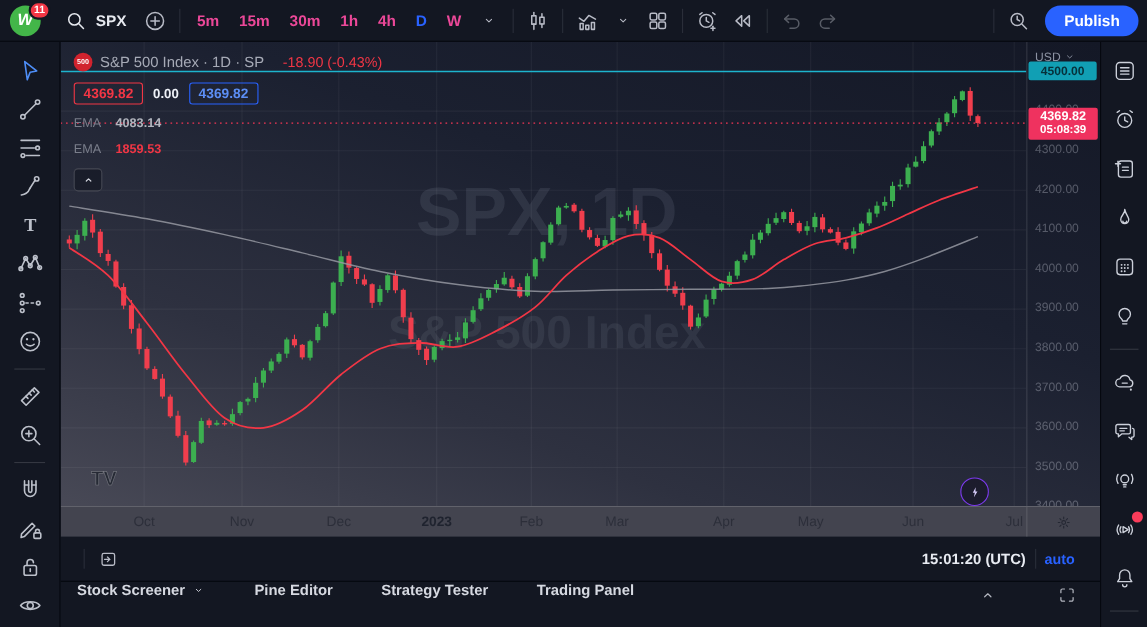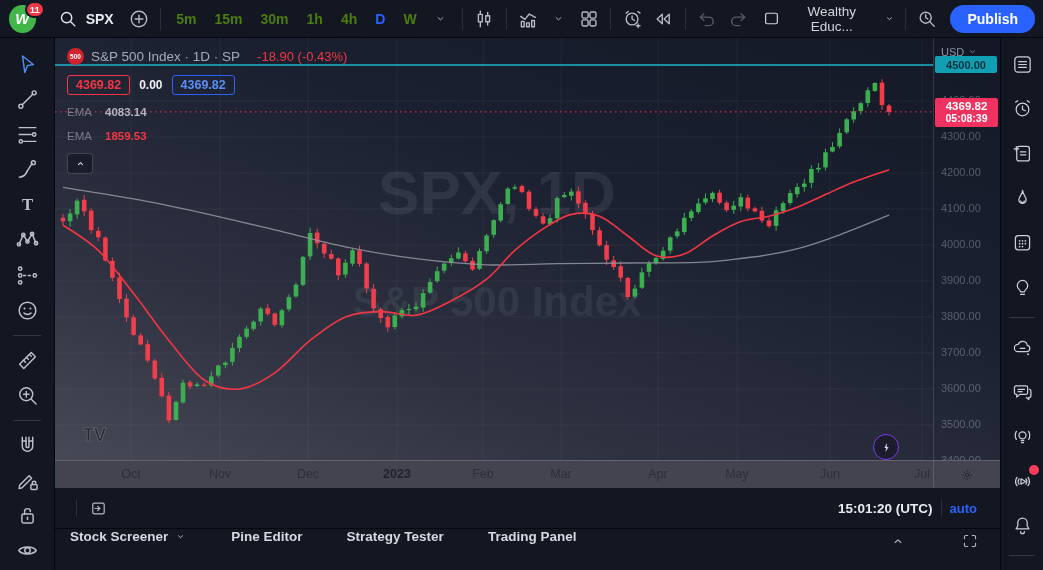--- a/index.html
+++ b/index.html
@@ -13,21 +13,21 @@
   .logo-w{position:absolute;inset:1px;background:#43b649;border-radius:50%;color:#fff;font-weight:700;font-style:italic;font-size:15px;display:flex;align-items:center;justify-content:center}
   .logo-badge{position:absolute;top:-3px;right:-8px;min-width:17px;height:17px;border-radius:9px;background:#f23645;border:2px solid #131722;color:#fff;font-size:9.5px;font-weight:700;display:flex;align-items:center;justify-content:center;padding:0 3px}
   .symsearch{display:flex;align-items:center;gap:7px;height:30px;padding:0 10px;border-radius:5px;color:#e6e9ef;font-size:14px;font-weight:700}
   .iconbtn{display:flex;align-items:center;justify-content:center;width:32px;height:30px;border-radius:5px;color:#b8bbc6}
   .iconbtn.small{width:26px;height:24px}
   .iconbtn.dim{color:#585c66}
   .sep{width:1px;height:22px;background:#2a2e39;margin:0 6px;flex:none}
   .sep.short{height:18px;margin:0 8px}
   .pushright{margin-left:auto}
   .tf-group{display:flex;align-items:center}
-  .tf-btn{font-size:14px;font-weight:600;color:#4d7c0f;padding:0 9px;height:30px;border-radius:5px}
+  .tf-btn{font-size:14px;font-weight:600;color:#ec4899;padding:0 9px;height:30px;border-radius:5px}
   .tf-btn.active{color:#2962ff}
   .chev .ic{width:15px;height:15px}
   .ib{display:flex;align-items:center;justify-content:center}
   .ib.tiny .ic{width:13px;height:13px}
   .layoutbtn{display:flex;align-items:center;gap:7px;height:30px;padding:0 9px;border-radius:5px;font-size:13.5px;font-weight:500;color:#d1d4dc}
   .layoutbtn .ic{width:19px;height:19px}
   .publish{height:28px;padding:0 17px;border-radius:15px;background:#2962ff;color:#fff;font-size:14px;font-weight:700;margin-left:8px;margin-right:2px}
   .ic{display:block;width:22px;height:22px;stroke:currentColor;fill:none;stroke-width:1.5;stroke-linecap:round;stroke-linejoin:round}
 
   
@@ -198,33 +198,20 @@
           <polyline points="8.6,6.4 4.8,10 8.6,13.6"></polyline>
           <path d="M4.8 10 H14.2 a4.6 4.6 0 0 1 0 9.2 H10"></path>
         </svg>
       </button>
     <button class="iconbtn dim">
         <svg class="ic" viewBox="0 0 24 24">
           <polyline points="15.4,6.4 19.2,10 15.4,13.6"></polyline>
           <path d="M19.2 10 H9.8 a4.6 4.6 0 0 0 0 9.2 H14"></path>
         </svg>
       </button>
-    <button class="layoutbtn">
-      <span class="ib">
-          <svg class="ic" viewBox="0 0 24 24">
-            <rect x="4.6" y="5.4" width="14.8" height="13.2" rx="1.8"></rect>
-          </svg>
-        </span>
-      <span>Wealthy Educ...</span>
-      <span class="ib tiny">
-          <svg class="ic" viewBox="0 0 24 24">
-            <polyline points="8.2,10.6 12,14.2 15.8,10.6"></polyline>
-          </svg>
-        </span>
-    </button>
     <div class="sep pushright"></div>
     <button class="iconbtn">
         <svg class="ic" viewBox="0 0 24 24">
           <circle cx="10.6" cy="10.6" r="6"></circle>
           <polyline points="10.6,7.4 10.6,10.6 13,12"></polyline>
           <line x1="15.4" y1="15.4" x2="19.8" y2="19.8"></line>
         </svg>
       </button>
     <button class="publish">Publish</button>
   </header>

